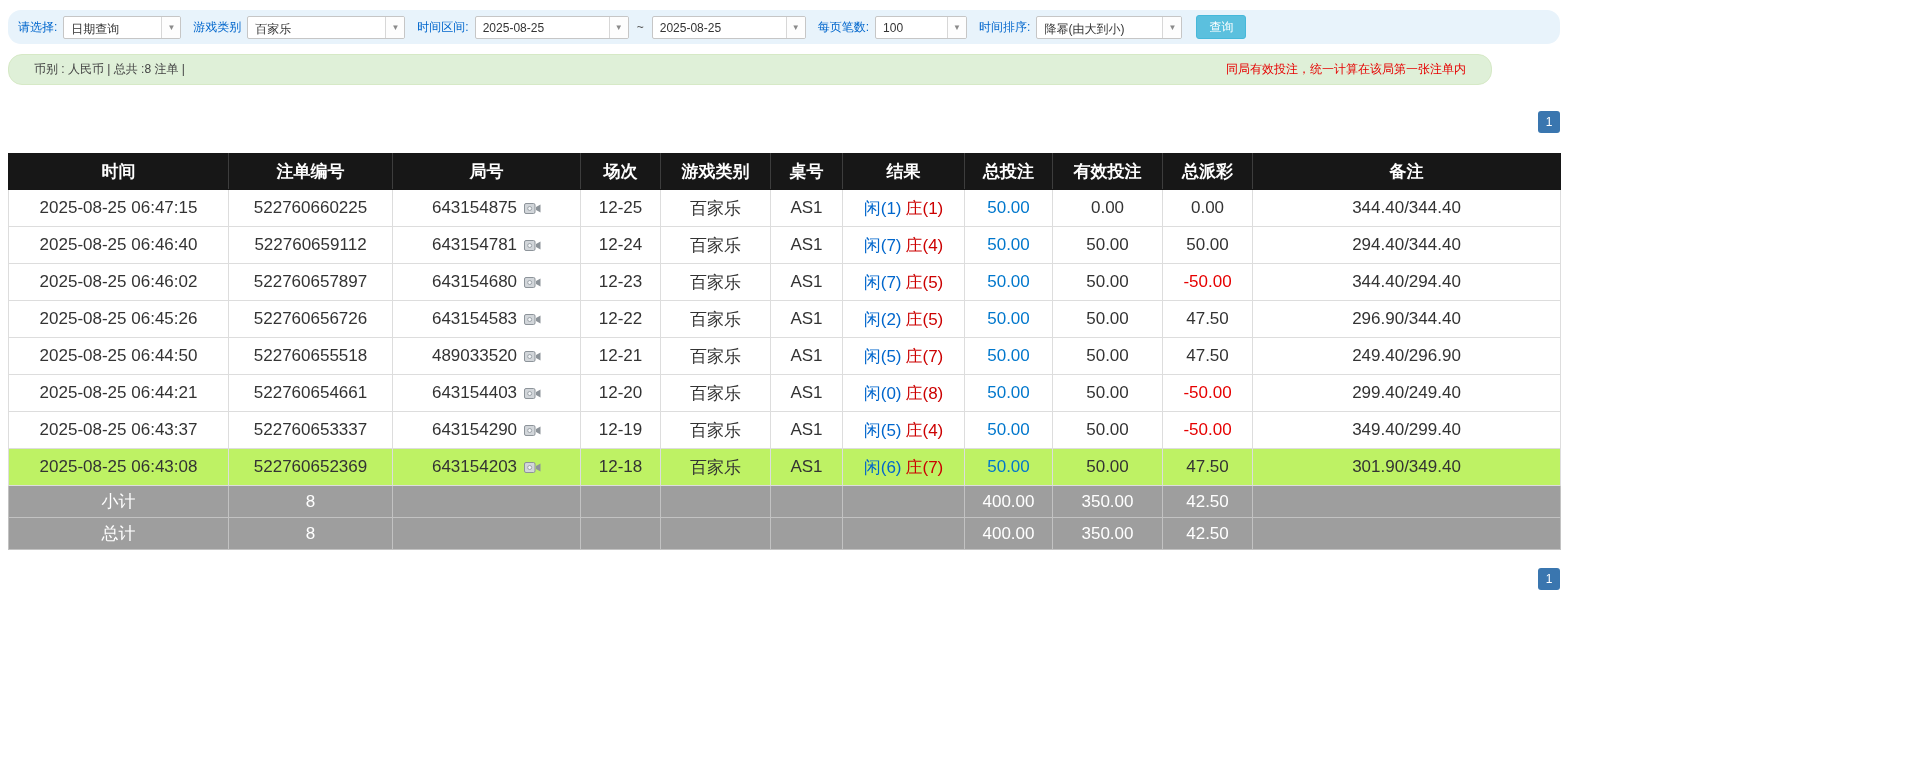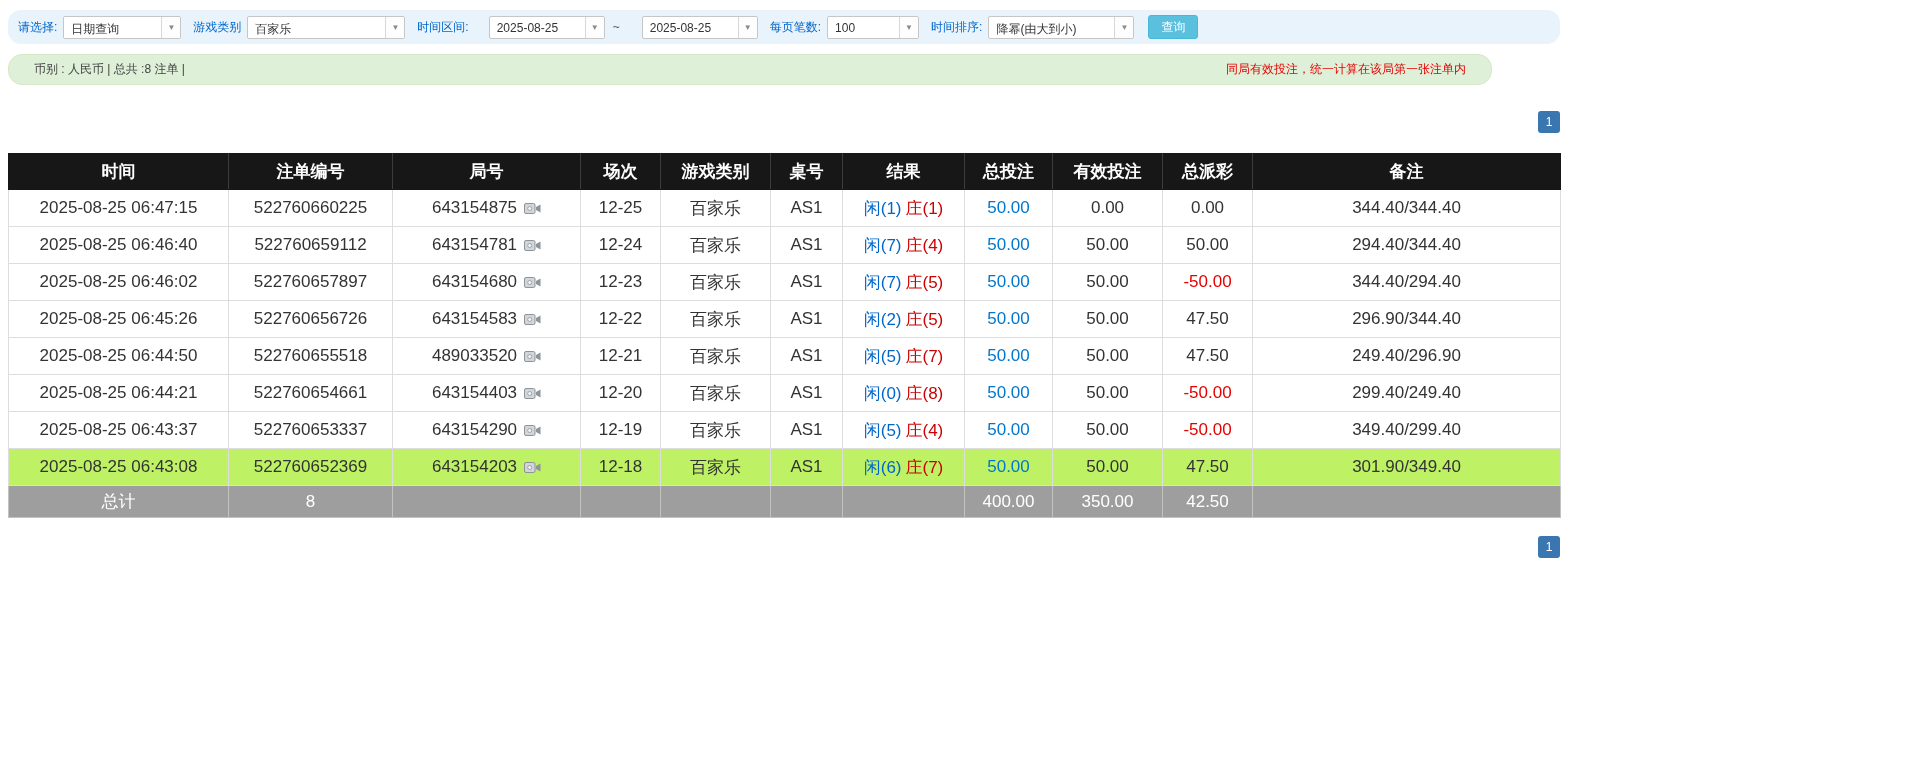--- a/index.html
+++ b/index.html
@@ -60,21 +60,21 @@
     display: flex;
     align-items: center;
     justify-content: center;
     color: #8a8a8a;
     font-size: 8px;
     background: #fdfdfd;
     flex: none;
   }
   .w-select { width: 118px; }
   .w-game   { width: 158px; }
-  .w-date   { width: 116px; margin-left: 14px; }
+  .w-date   { width: 154px; }
   .w-size   { width: 92px; }
   .w-sort   { width: 146px; gap: 8px; }
   .tilde { color: #555; margin: 0 4px; }
   .btn-query {
     background: #5bc0de;
     border: 1px solid #46b8da;
     color: #fff;
     font-size: 12px;
     font-family: inherit;
     padding: 0 12px;
@@ -415,32 +415,45 @@
           <td>AS1</td>
           <td><span class="res-player">闲(6)</span><span class="res-banker">庄(7)</span></td>
           <td><span class="bet-link">50.00</span></td>
           <td>50.00</td>
           <td>47.50</td>
           <td>301.90/349.40</td>
         </tr>
       </tbody>
     <tbody>
       <tr class="sum-row">
-        <td>总计</td>
+        <td>小计</td>
         <td>8</td>
         <td></td>
           <td></td>
           <td></td>
         <td></td>
           <td></td>
         <td>400.00</td>
         <td>350.00</td>
         <td>42.50</td>
         <td></td>
       </tr>
+      <tr class="sum-row">
+        <td>总计</td>
+        <td>8</td>
+        <td></td>
+          <td></td>
+          <td></td>
+        <td></td>
+          <td></td>
+        <td>400.00</td>
+        <td>350.00</td>
+        <td>42.50</td>
+        <td></td>
+      </tr>
     </tbody>
   </table>
 
   <div class="pager pager-bottom">
     <span class="page-btn">1</span>
   </div>
 
 </div>
 
 </body></html>

